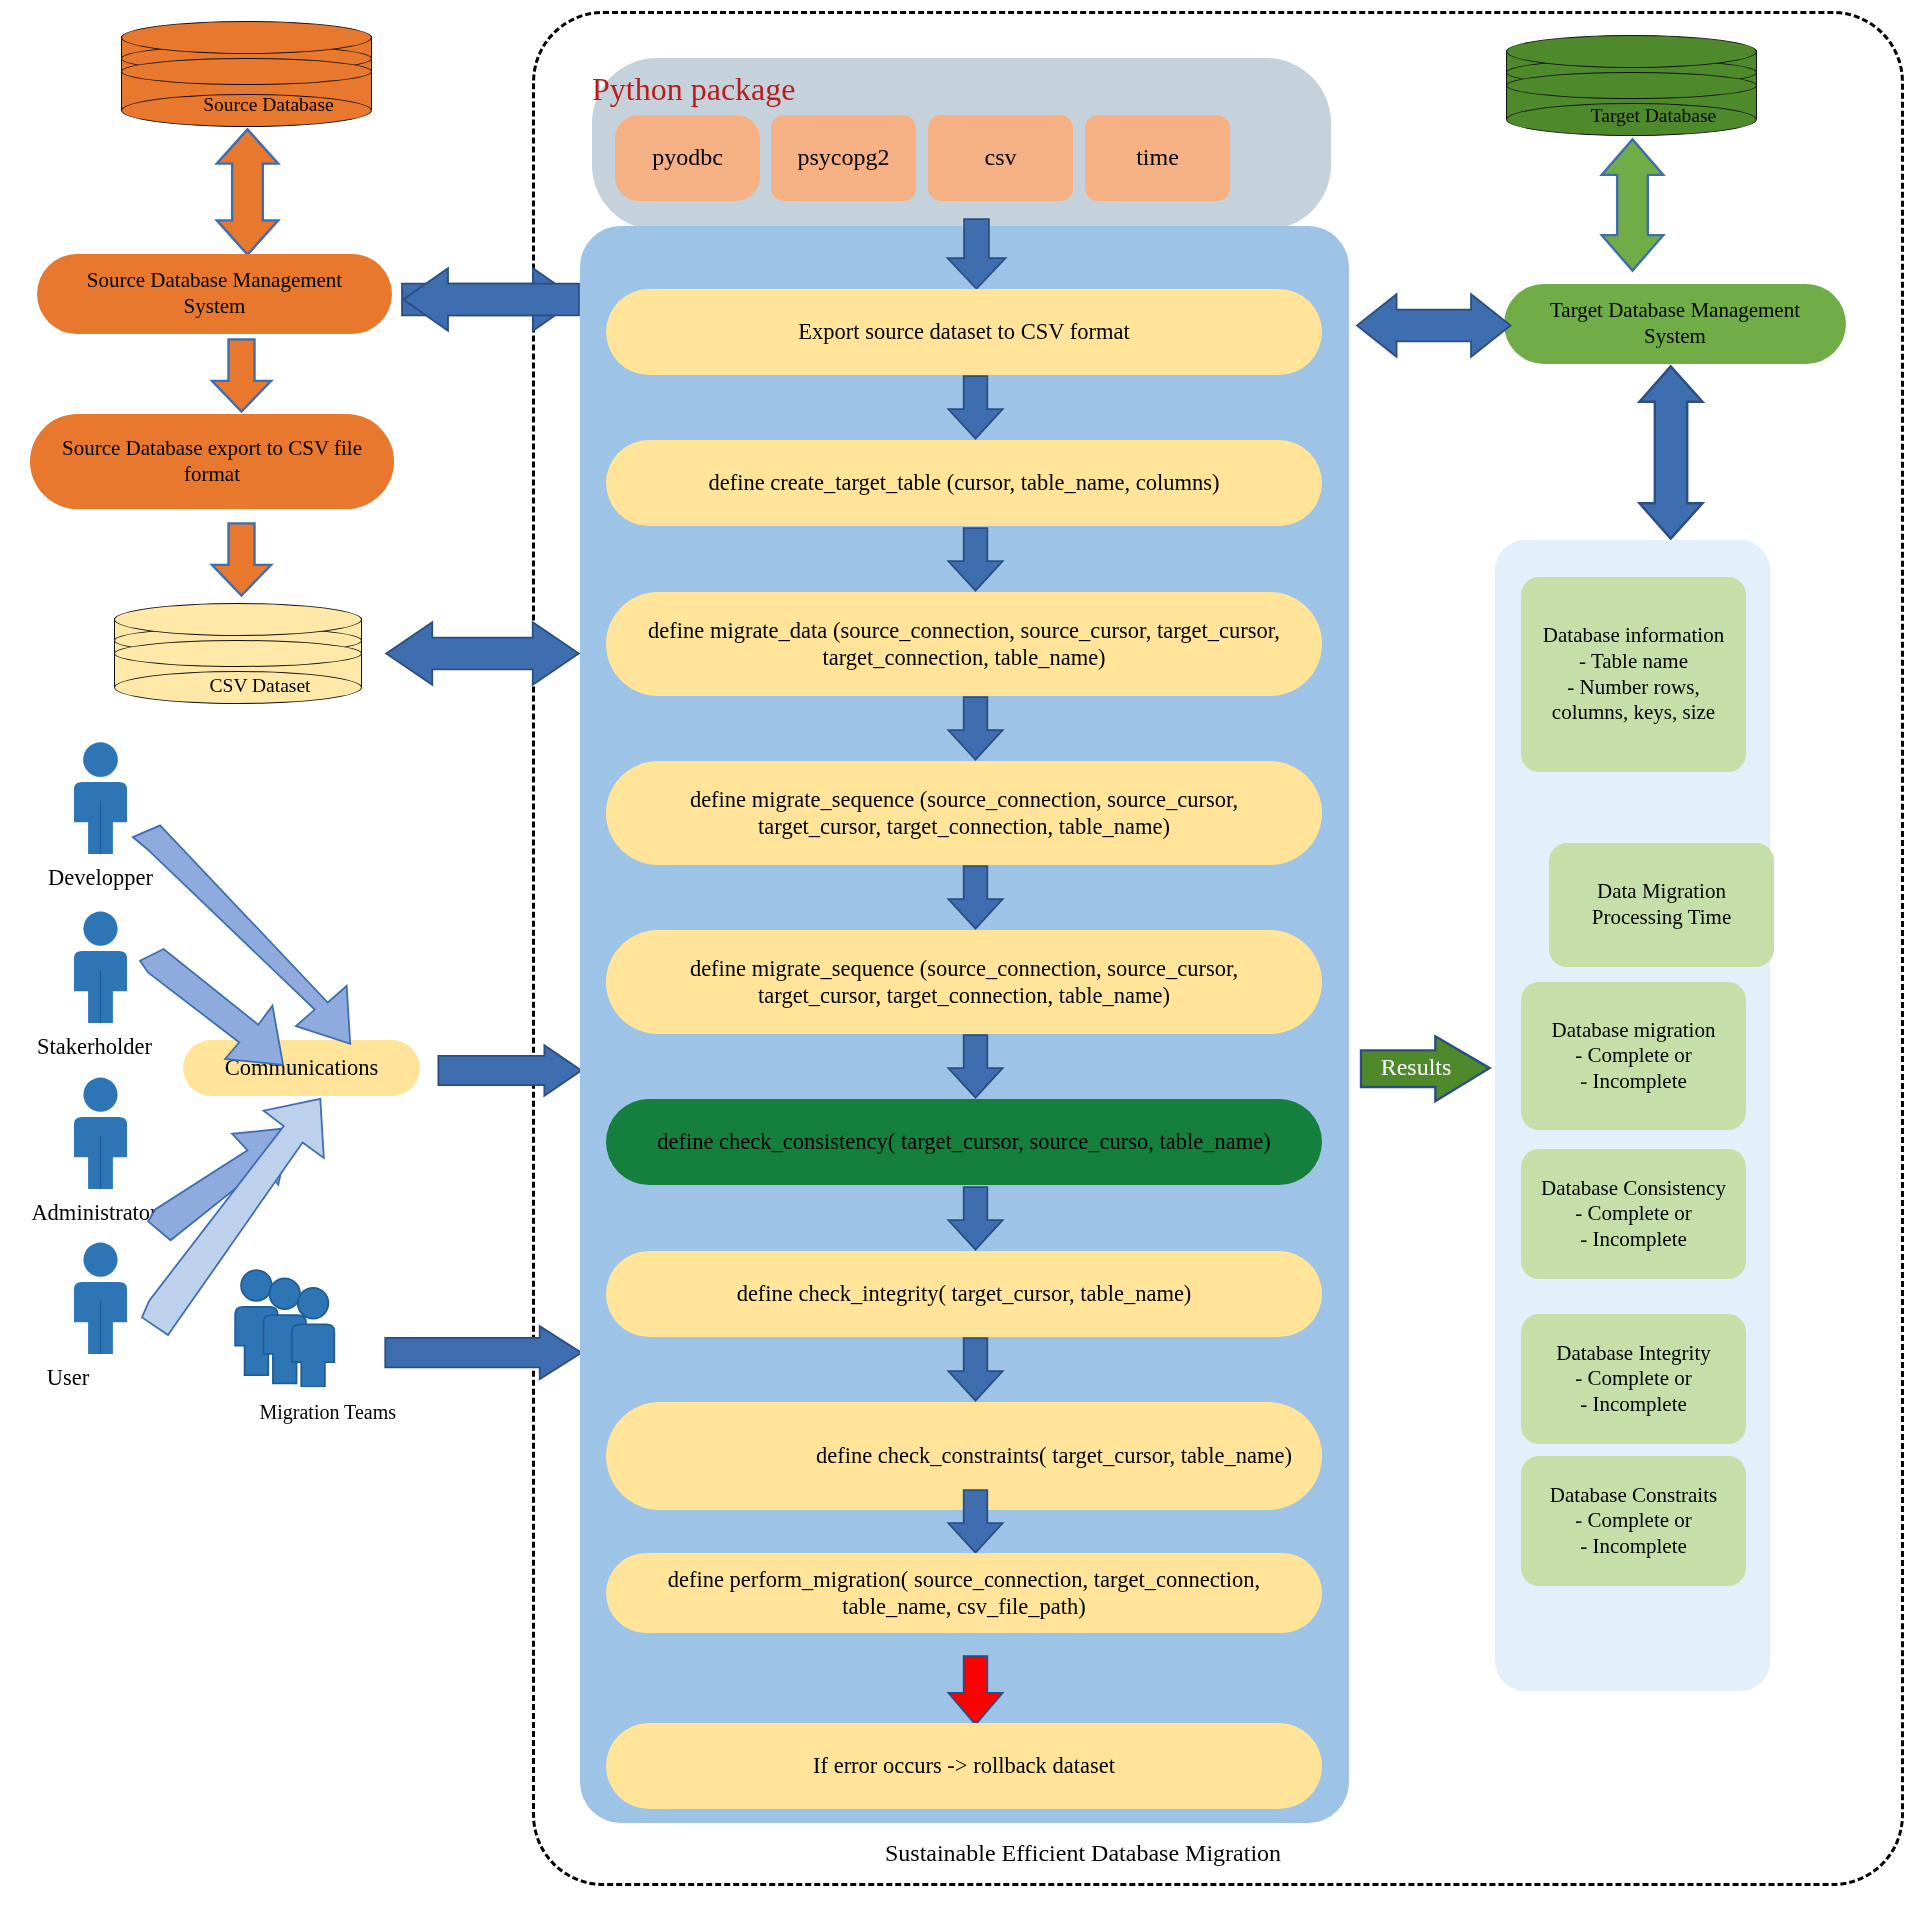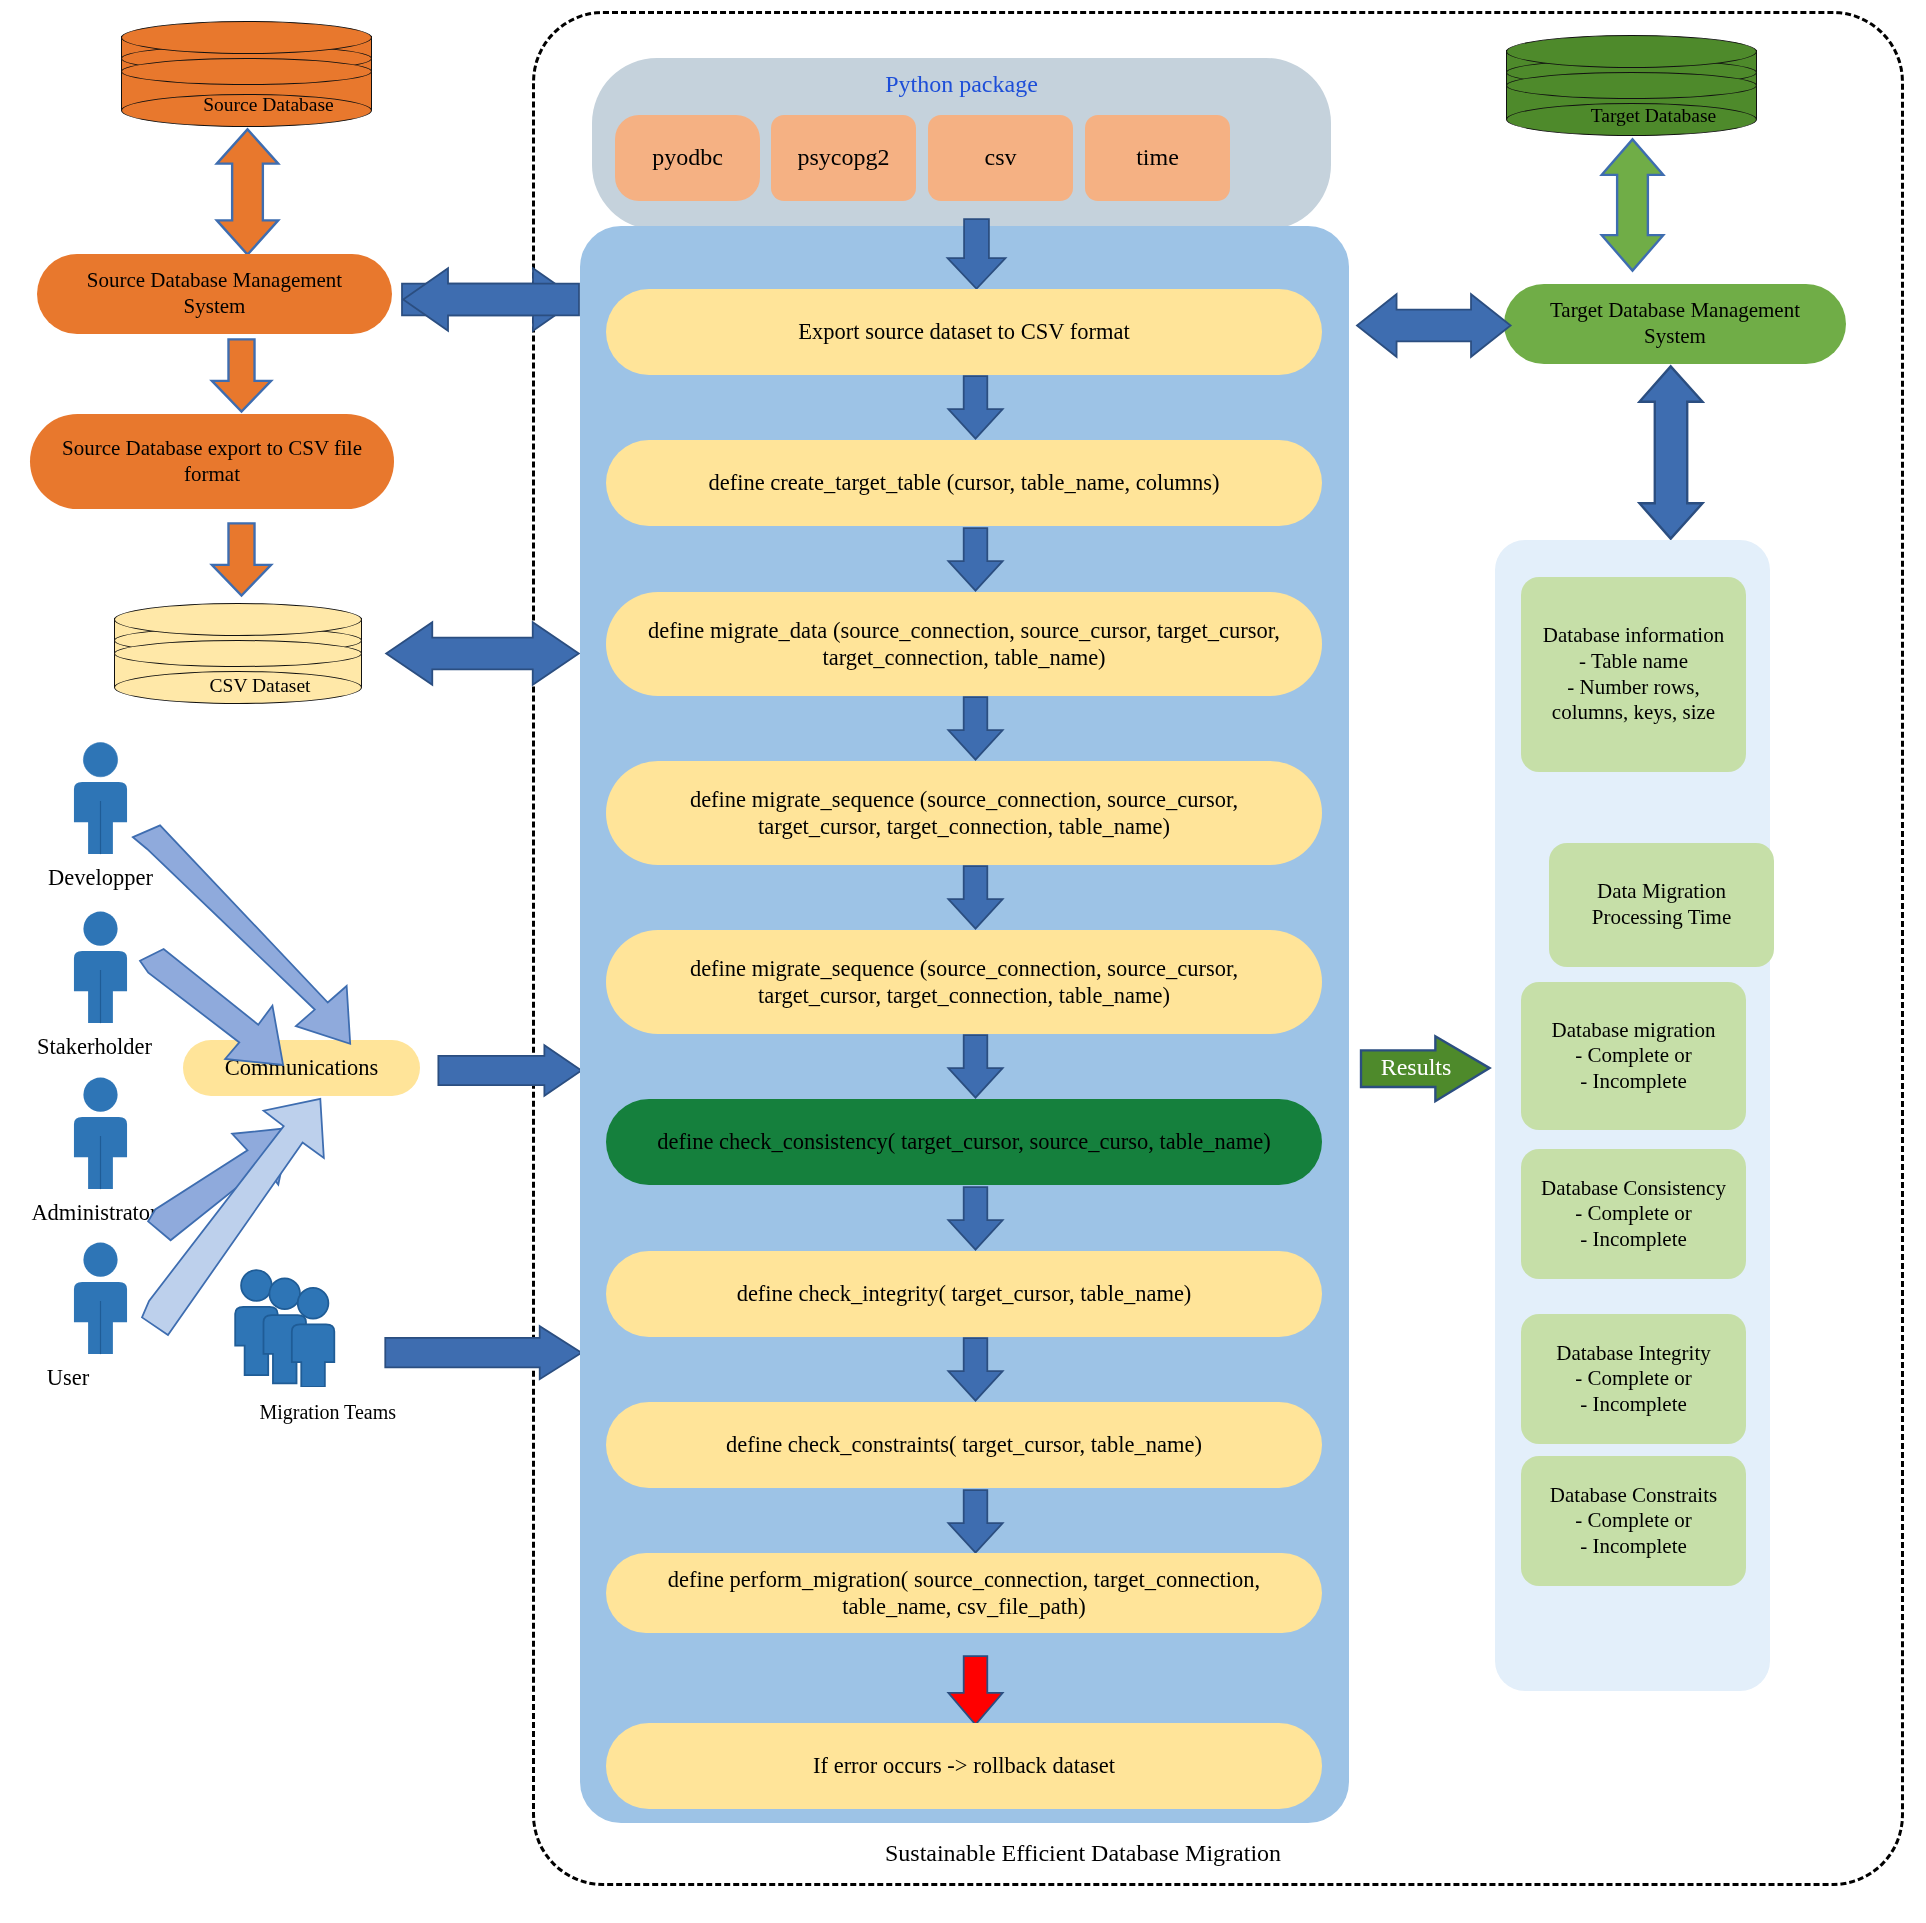--- a/index.html
+++ b/index.html
@@ -166,21 +166,21 @@
 
   <svg class="arrow" style="left:438px;top:1044px;width:145px;height:53px;" viewBox="0 0 245 90">
     <polygon points="0,20 180,20 180,2 243,45 180,88 180,70 0,70" fill="#3E6DB0" stroke="#2B4E80" stroke-width="3"></polygon>
   </svg>
 
   <svg class="arrow" style="left:385px;top:1325px;width:198px;height:56px;" viewBox="0 0 335 95">
     <polygon points="0,22 262,22 262,2 333,47 262,92 262,72 0,72" fill="#3E6DB0" stroke="#2B4E80" stroke-width="3"></polygon>
   </svg>
 
   <div class="abs rrect" style="left:592px;top:58px;width:739px;height:172px;background:#C5D2DC;border-radius:65px;"></div>
-  <div class="abs" style="left:592px;top:71px;width:739px;text-align:center;font-size:24px;color:#1d4ed8;">Python package</div>
+  <div class="abs" style="left:592px;top:71px;width:739px;text-align:left;font-size:32px;color:#b91c1c;">Python package</div>
 
   <div class="abs rrect ctr" style="left:615px;top:115px;width:145px;height:86px;background:#F5B183;border-radius:24px;font-size:24px;">
     <span>pyodbc</span>
   </div>
   <div class="abs rrect ctr" style="left:771px;top:115px;width:145px;height:86px;background:#F5B183;border-radius:13px;font-size:24px;">
     <span>psycopg2</span>
   </div>
   <div class="abs rrect ctr" style="left:928px;top:115px;width:145px;height:86px;background:#F5B183;border-radius:13px;font-size:24px;">
     <span>csv</span>
   </div>
@@ -236,21 +236,21 @@
     <polygon points="30,0 70,0 70,56 96,56 50,106 4,56 30,56" fill="#3E6DB0" stroke="#2B4E80" stroke-width="3"></polygon>
   </svg>
 
   <div class="abs pill ctr" style="left:606px;top:1251px;width:716px;height:86px;background:#FFE499;font-size:22.5px;padding:0 30px;">
     <span>define check_integrity( target_cursor, table_name)</span>
   </div>
   <svg class="arrow" style="left:946px;top:1338px;width:59px;height:64px;" viewBox="0 0 100 108">
     <polygon points="30,0 70,0 70,56 96,56 50,106 4,56 30,56" fill="#3E6DB0" stroke="#2B4E80" stroke-width="3"></polygon>
   </svg>
 
-  <div class="abs pill ctr" style="left:606px;top:1402px;width:716px;height:86px;background:#FFE499;font-size:22.5px;padding:0 30px;">
+  <div class="abs pill ctr" style="left:606px;top:1402px;width:716px;height:108px;background:#FFE499;font-size:22.5px;padding:0 30px;justify-content:flex-end;">
     <span>define check_constraints( target_cursor, table_name)</span>
   </div>
   <svg class="arrow" style="left:946px;top:1490px;width:59px;height:64px;" viewBox="0 0 100 108">
     <polygon points="30,0 70,0 70,56 96,56 50,106 4,56 30,56" fill="#3E6DB0" stroke="#2B4E80" stroke-width="3"></polygon>
   </svg>
 
   <div class="abs pill ctr" style="left:606px;top:1553px;width:716px;height:80px;background:#FFE499;font-size:22.5px;padding:0 18px;">
     <span>define perform_migration( source_connection, target_connection, table_name, csv_file_path)</span>
   </div>
   <svg class="arrow" style="left:946px;top:1656px;width:59px;height:70px;" viewBox="0 0 100 118">

